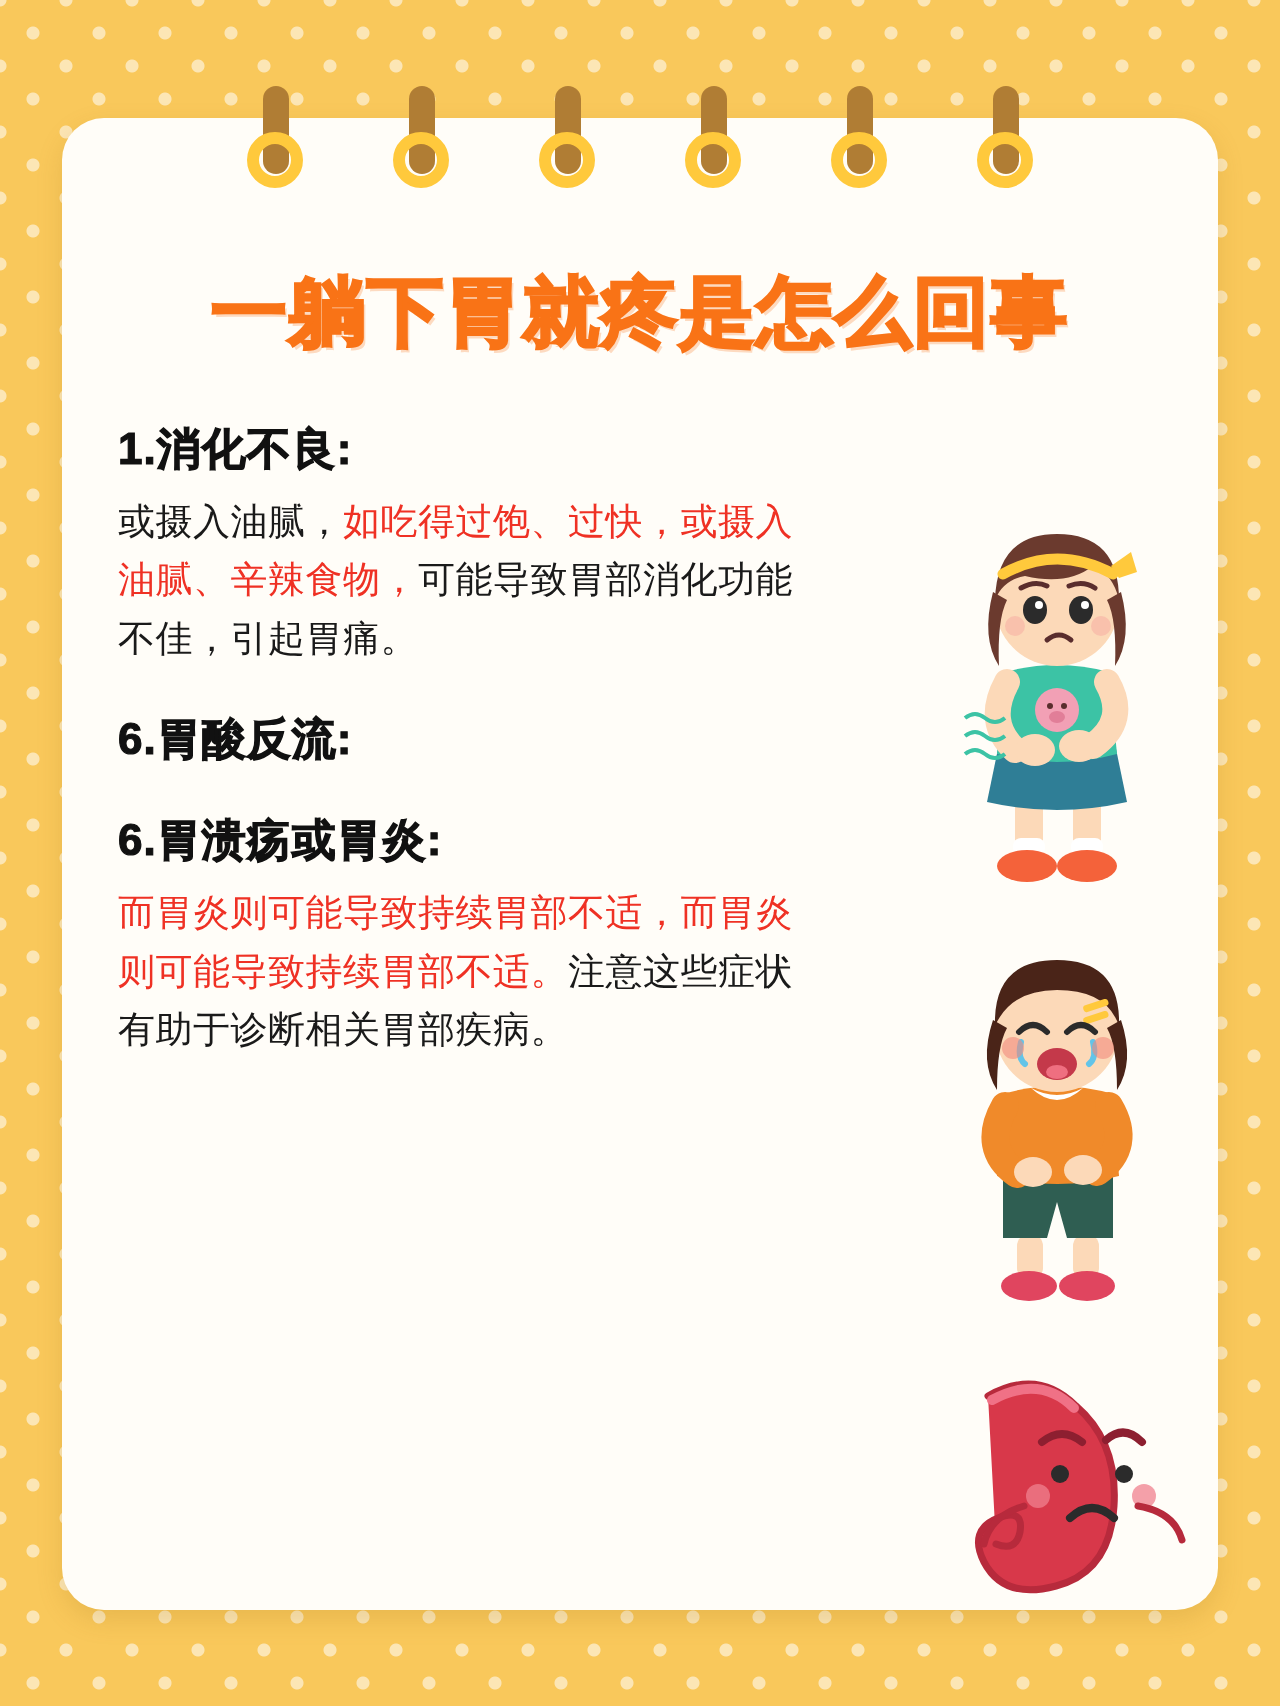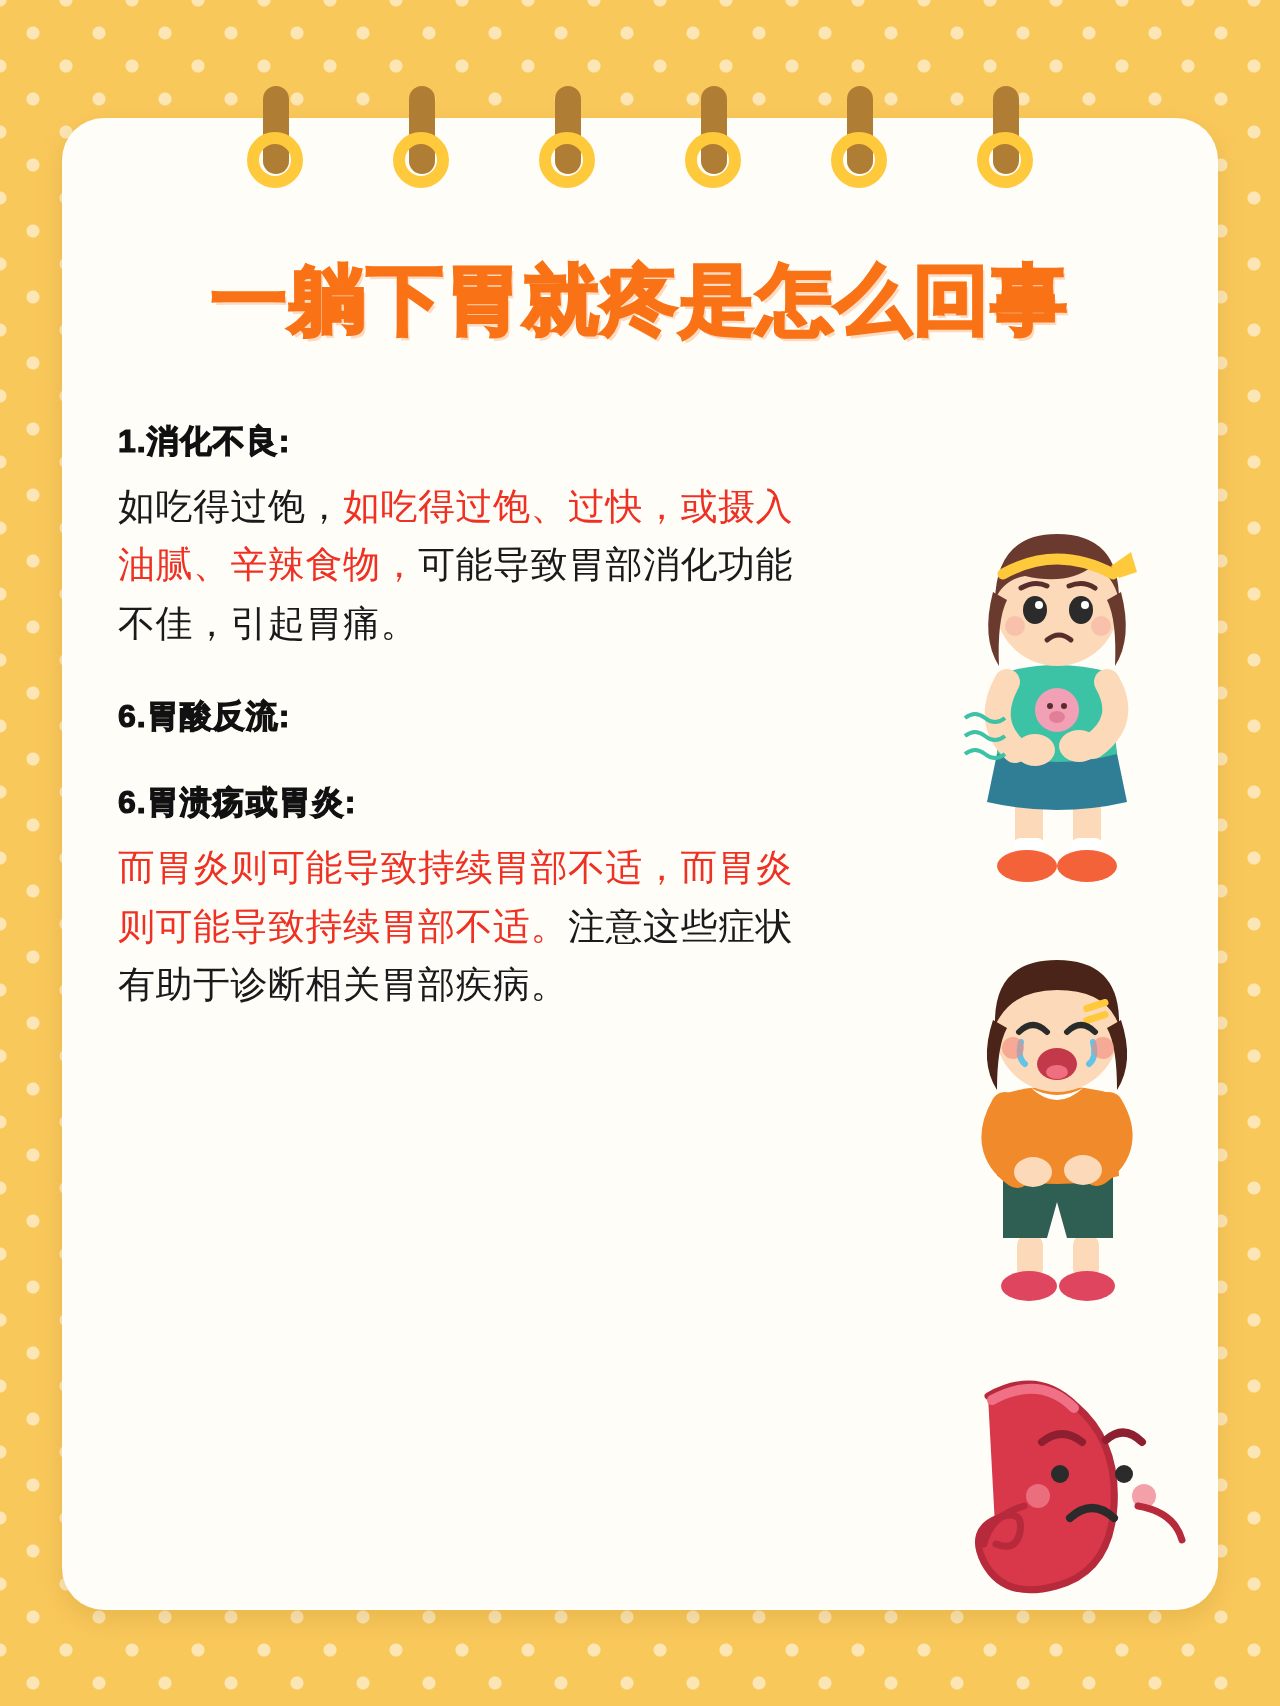--- a/index.html
+++ b/index.html
@@ -86,21 +86,21 @@
 
   
   .content {
     position: absolute;
     top: 420px;
     left: 118px;
     width: 700px;
   }
   .section { margin-bottom: 42px; }
   .section-head {
-    font-size: 32px;
+    font-size: 44px;
     font-weight: bold;
     color: #111111;
     letter-spacing: 1px;
     margin-bottom: 14px;
     -webkit-text-stroke: 1.2px #111111;
   }
   .section-body {
     font-size: 37px;
     line-height: 1.58;
     color: #1a1a1a;
@@ -139,27 +139,27 @@
       <span class="ring-loop"></span>
     </div>
   <div class="ring">
       <span class="ring-bar"></span>
       <span class="ring-loop"></span>
     </div>
 </div>
 
 <div class="card">
 
-  <div class="title" style="position:absolute; top:140px;">一躺下胃就疼是怎么回事</div>
+  <div class="title" style="position:absolute; top:152px;">一躺下胃就疼是怎么回事</div>
 
   <div class="content" style="position:absolute; top:302px; left:56px; width:700px;">
 
   <div class="section">
         <div class="section-head">1.消化不良:</div>
-        <p class="section-body"><span>如吃得过饱，</span><span class="hl">如吃得过饱、过快，或摄入油腻、辛辣食物，</span><span>可能导致胃部消化功能不佳，引起胃痛。</span></p>
+        <p class="section-body"><span>或摄入油腻，</span><span class="hl">如吃得过饱、过快，或摄入油腻、辛辣食物，</span><span>可能导致胃部消化功能不佳，引起胃痛。</span></p>
       </div>
       <div class="section">
         <div class="section-head">6.胃酸反流:</div>
       </div>
       <div class="section">
         <div class="section-head">6.胃溃疡或胃炎:</div>
         <p class="section-body"><span class="hl">而胃炎则可能导致持续胃部不适，而胃炎则可能导致持续胃部不适。</span><span>注意这些症状有助于诊断相关胃部疾病。</span></p>
       </div>
       <div class="section">
       </div>

